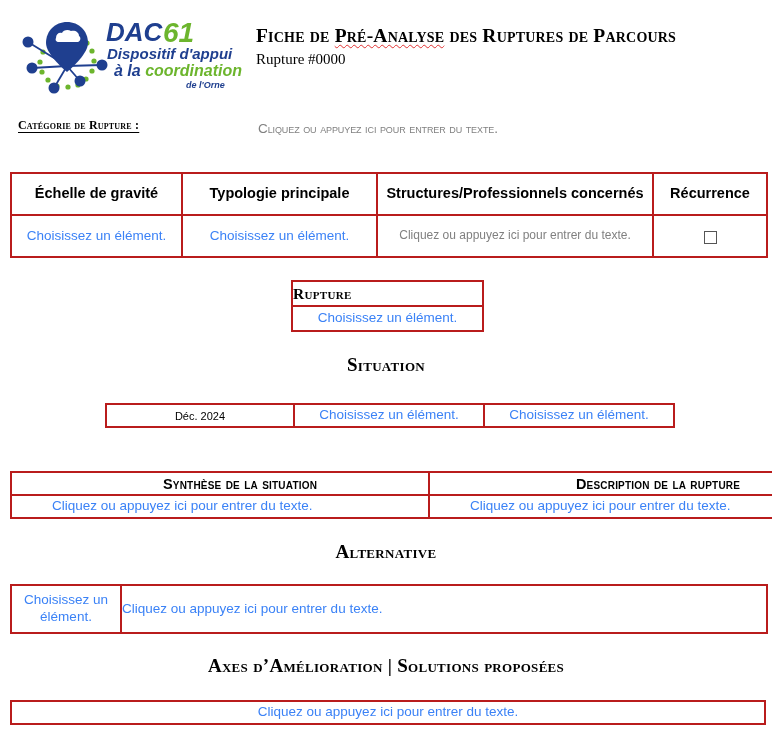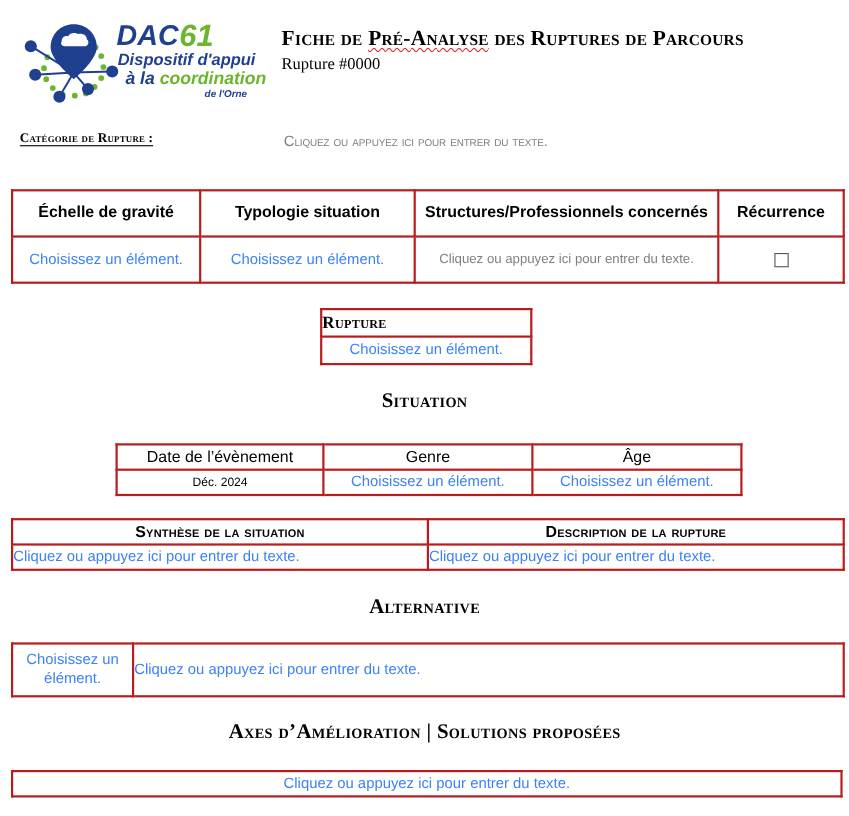--- a/index.html
+++ b/index.html
@@ -195,21 +195,21 @@
     font-size: 14.5px;
     text-align: center;
     color: #000000;
     padding: 2px;
   }
 
   
   #table-synthese { left: 10px; top: 471px; width: 752px; }
   #table-synthese td.h1 { width: 376px; }
   #table-synthese td.h2 { width: 376px; }
-  #table-synthese tr td { height: 21px; }
+  #table-synthese tr td { height: 21px; padding-left: 40px; }
   .hdr-caps-sans {
     font-family: "Liberation Sans", sans-serif;
     font-weight: bold;
     font-variant: small-caps;
     font-size: 14.5px;
     text-align: center;
     letter-spacing: 0.2px;
     padding: 2px;
   }
 
@@ -286,21 +286,21 @@
 
 <div class="category-row">
   <span class="category-label">Catégorie de Rupture :</span>
   <span class="category-value">Cliquez ou appuyez ici pour entrer du texte.</span>
 </div>
 
 <table class="tbl" id="table-main">
   <tbody>
       <tr class="r1">
     <td class="c1 hdr">Échelle de gravité</td>
-    <td class="c2 hdr">Typologie situation</td>
+    <td class="c2 hdr">Typologie principale</td>
     <td class="c3 hdr">Structures/Professionnels concernés</td>
     <td class="c4 hdr">Récurrence</td>
   </tr>
   <tr class="r2">
     <td class="c1 ph">Choisissez un élément.</td>
     <td class="c2 ph">Choisissez un élément.</td>
     <td class="c3 ph-small">Cliquez ou appuyez ici pour entrer du texte.</td>
     <td class="c4 checkbox-cell">
       <span class="checkbox"></span>
     </td>
@@ -316,25 +316,20 @@
   <tr>
     <td class="ph">Choisissez un élément.</td>
   </tr>
 </tbody>
   </table>
 
 <div class="section-heading" id="heading-situation">Situation</div>
 
 <table class="tbl" id="table-situation">
   <tbody>
-      <tr>
-    <td class="s1 hdr-plain">Date de l’évènement</td>
-    <td class="s2 hdr-plain">Genre</td>
-    <td class="s3 hdr-plain">Âge</td>
-  </tr>
   <tr>
     <td class="s1 val">Déc. 2024</td>
     <td class="s2 ph">Choisissez un élément.</td>
     <td class="s3 ph">Choisissez un élément.</td>
   </tr>
 </tbody>
   </table>
 
 <table class="tbl" id="table-synthese">
   <tbody>

